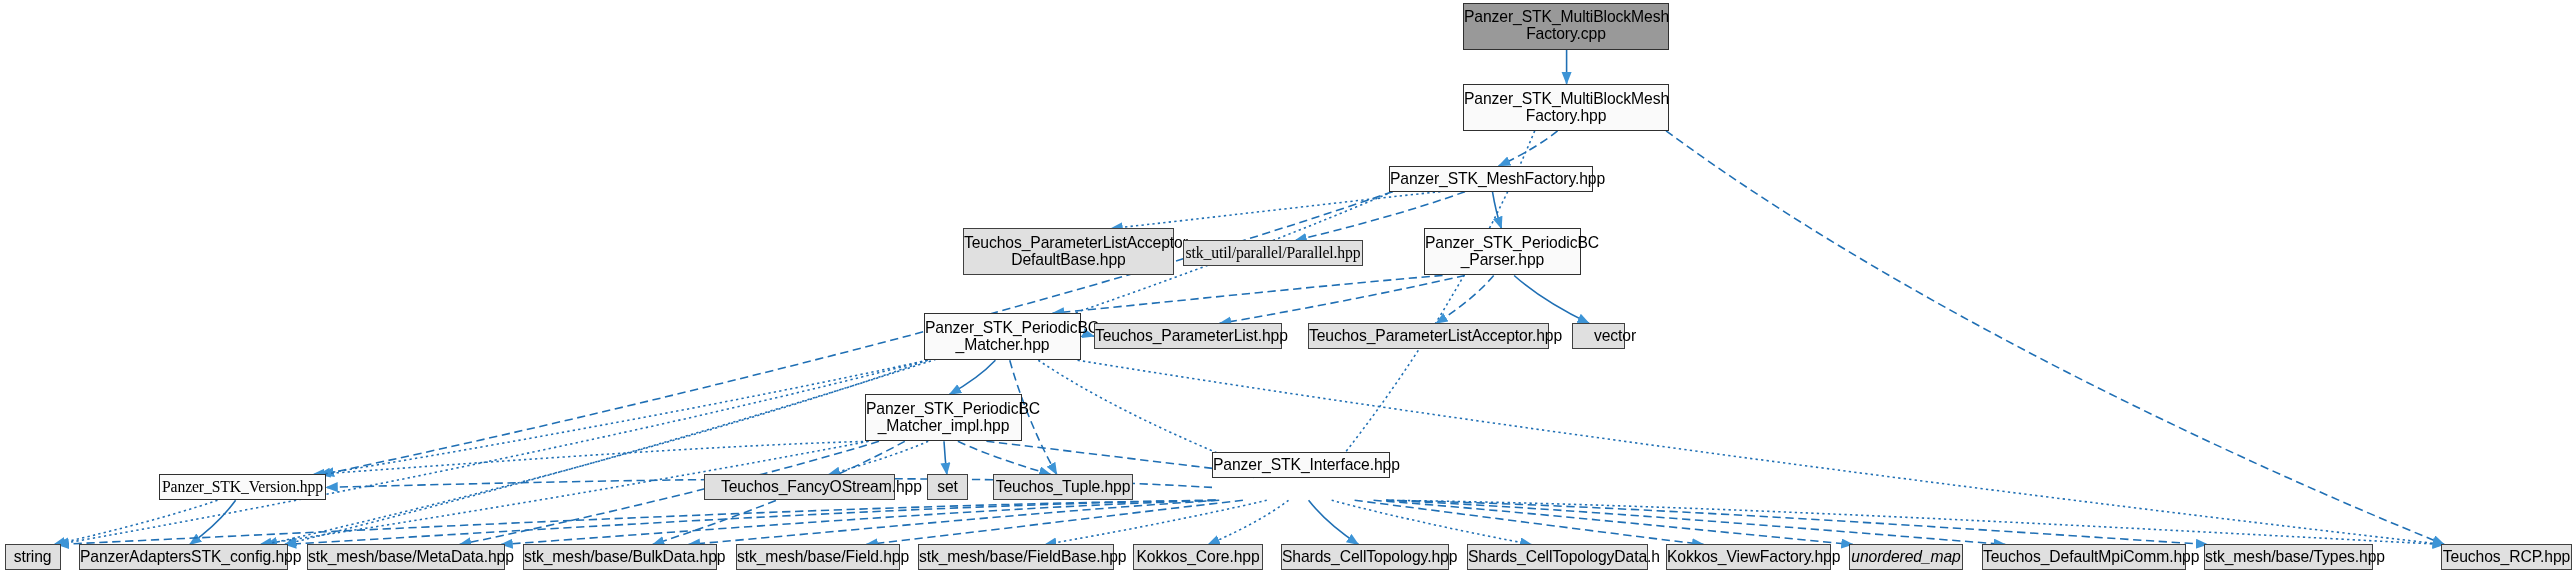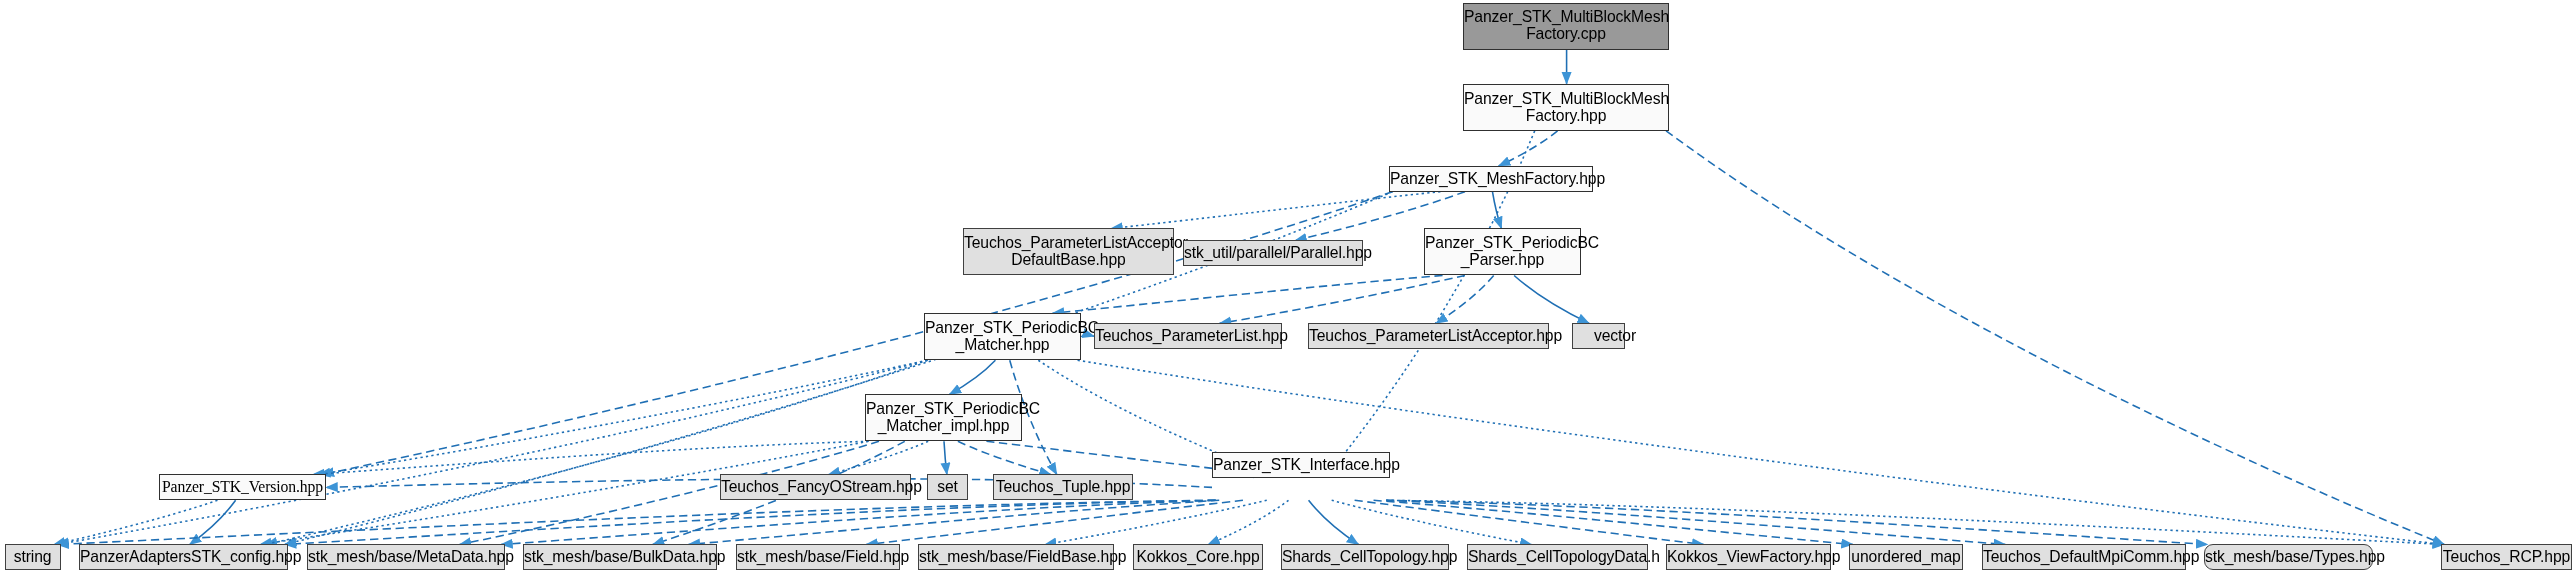--- a/index.html
+++ b/index.html
@@ -110,44 +110,44 @@
       </g>
   </svg>
   <div id="node-layer">
       <div class="node current" style="left: 1463px; top: 2.8px; width: 206px; height: 47px;"><span class="lbl">Panzer_STK_MultiBlockMesh
 Factory.cpp</span></div>
       <div class="node header" style="left: 1463px; top: 84px; width: 206px; height: 47px;"><span class="lbl">Panzer_STK_MultiBlockMesh
 Factory.hpp</span></div>
       <div class="node header" style="left: 1389px; top: 166px; width: 204px; height: 26px;"><span class="lbl">Panzer_STK_MeshFactory.hpp</span></div>
       <div class="node system" style="left: 963px; top: 228px; width: 211px; height: 47px;"><span class="lbl">Teuchos_ParameterListAcceptor
 DefaultBase.hpp</span></div>
-      <div class="node system" style="left: 1183px; top: 240px; width: 180px; height: 26px;"><span class="lbl">stk_util/parallel/Parallel.hpp</span></div>
+      <div class="node system" style="left: 1183px; top: 240px; width: 180px; height: 26px; font-family: Liberation Serif, serif;"><span class="lbl">stk_util/parallel/Parallel.hpp</span></div>
       <div class="node header" style="left: 1424px; top: 228px; width: 157px; height: 47px;"><span class="lbl">Panzer_STK_PeriodicBC
 _Parser.hpp</span></div>
       <div class="node header" style="left: 924px; top: 313px; width: 157px; height: 47px;"><span class="lbl">Panzer_STK_PeriodicBC
 _Matcher.hpp</span></div>
       <div class="node system" style="left: 1094px; top: 323px; width: 188px; height: 26px;"><span class="lbl">Teuchos_ParameterList.hpp</span></div>
       <div class="node system" style="left: 1308px; top: 323px; width: 241px; height: 26px;"><span class="lbl">Teuchos_ParameterListAcceptor.hpp</span></div>
       <div class="node system" style="left: 1572px; top: 323px; width: 53px; height: 26px; padding-left: 21px;"><span class="lbl">vector</span></div>
       <div class="node header" style="left: 865px; top: 394px; width: 157px; height: 47px;"><span class="lbl">Panzer_STK_PeriodicBC
 _Matcher_impl.hpp</span></div>
       <div class="node header" style="left: 159px; top: 474px; width: 167px; height: 26px; font-family: Liberation Serif, serif;"><span class="lbl">Panzer_STK_Version.hpp</span></div>
-      <div class="node system" style="left: 720px; top: 474px; width: 191px; height: 26px;"><span class="lbl">Teuchos_FancyOStream.hpp</span></div>
+      <div class="node system" style="left: 704px; top: 474px; width: 191px; height: 26px; padding-left: 16px;"><span class="lbl">Teuchos_FancyOStream.hpp</span></div>
       <div class="node system" style="left: 927px; top: 474px; width: 41px; height: 26px;"><span class="lbl">set</span></div>
       <div class="node system" style="left: 993px; top: 474px; width: 140px; height: 26px;"><span class="lbl">Teuchos_Tuple.hpp</span></div>
       <div class="node header" style="left: 1212px; top: 452px; width: 178px; height: 26px;"><span class="lbl">Panzer_STK_Interface.hpp</span></div>
       <div class="node system" style="left: 4.6px; top: 544px; width: 56px; height: 26px;"><span class="lbl">string</span></div>
       <div class="node system" style="left: 79px; top: 544px; width: 209px; height: 26px;"><span class="lbl">PanzerAdaptersSTK_config.hpp</span></div>
       <div class="node system" style="left: 307px; top: 544px; width: 198px; height: 26px;"><span class="lbl">stk_mesh/base/MetaData.hpp</span></div>
       <div class="node system" style="left: 523px; top: 544px; width: 194px; height: 26px;"><span class="lbl">stk_mesh/base/BulkData.hpp</span></div>
       <div class="node system" style="left: 736px; top: 544px; width: 164px; height: 26px;"><span class="lbl">stk_mesh/base/Field.hpp</span></div>
       <div class="node system" style="left: 918px; top: 544px; width: 196px; height: 26px;"><span class="lbl">stk_mesh/base/FieldBase.hpp</span></div>
       <div class="node system" style="left: 1133px; top: 544px; width: 130px; height: 26px;"><span class="lbl">Kokkos_Core.hpp</span></div>
       <div class="node system" style="left: 1281px; top: 544px; width: 168px; height: 26px;"><span class="lbl">Shards_CellTopology.hpp</span></div>
       <div class="node system" style="left: 1467px; top: 544px; width: 181px; height: 26px;"><span class="lbl">Shards_CellTopologyData.h</span></div>
       <div class="node system" style="left: 1666px; top: 544px; width: 165px; height: 26px;"><span class="lbl">Kokkos_ViewFactory.hpp</span></div>
-      <div class="node system" style="left: 1849px; top: 544px; width: 114px; height: 26px;"><span class="lbl">unordered_map</span></div>
+      <div class="node system" style="left: 1849px; top: 544px; width: 114px; height: 26px; font-style: italic;"><span class="lbl">unordered_map</span></div>
       <div class="node system" style="left: 1982px; top: 544px; width: 204px; height: 26px;"><span class="lbl">Teuchos_DefaultMpiComm.hpp</span></div>
-      <div class="node system" style="left: 2204px; top: 544px; width: 169px; height: 26px; border-radius: 9px;"><span class="lbl">stk_mesh/base/Types.hpp</span></div>
+      <div class="node system" style="left: 2204px; top: 544px; width: 169px; height: 26px;"><span class="lbl">stk_mesh/base/Types.hpp</span></div>
       <div class="node system" style="left: 2441px; top: 544px; width: 131px; height: 26px;"><span class="lbl">Teuchos_RCP.hpp</span></div>
     </div>
 </div>
 
 
 </body></html>

